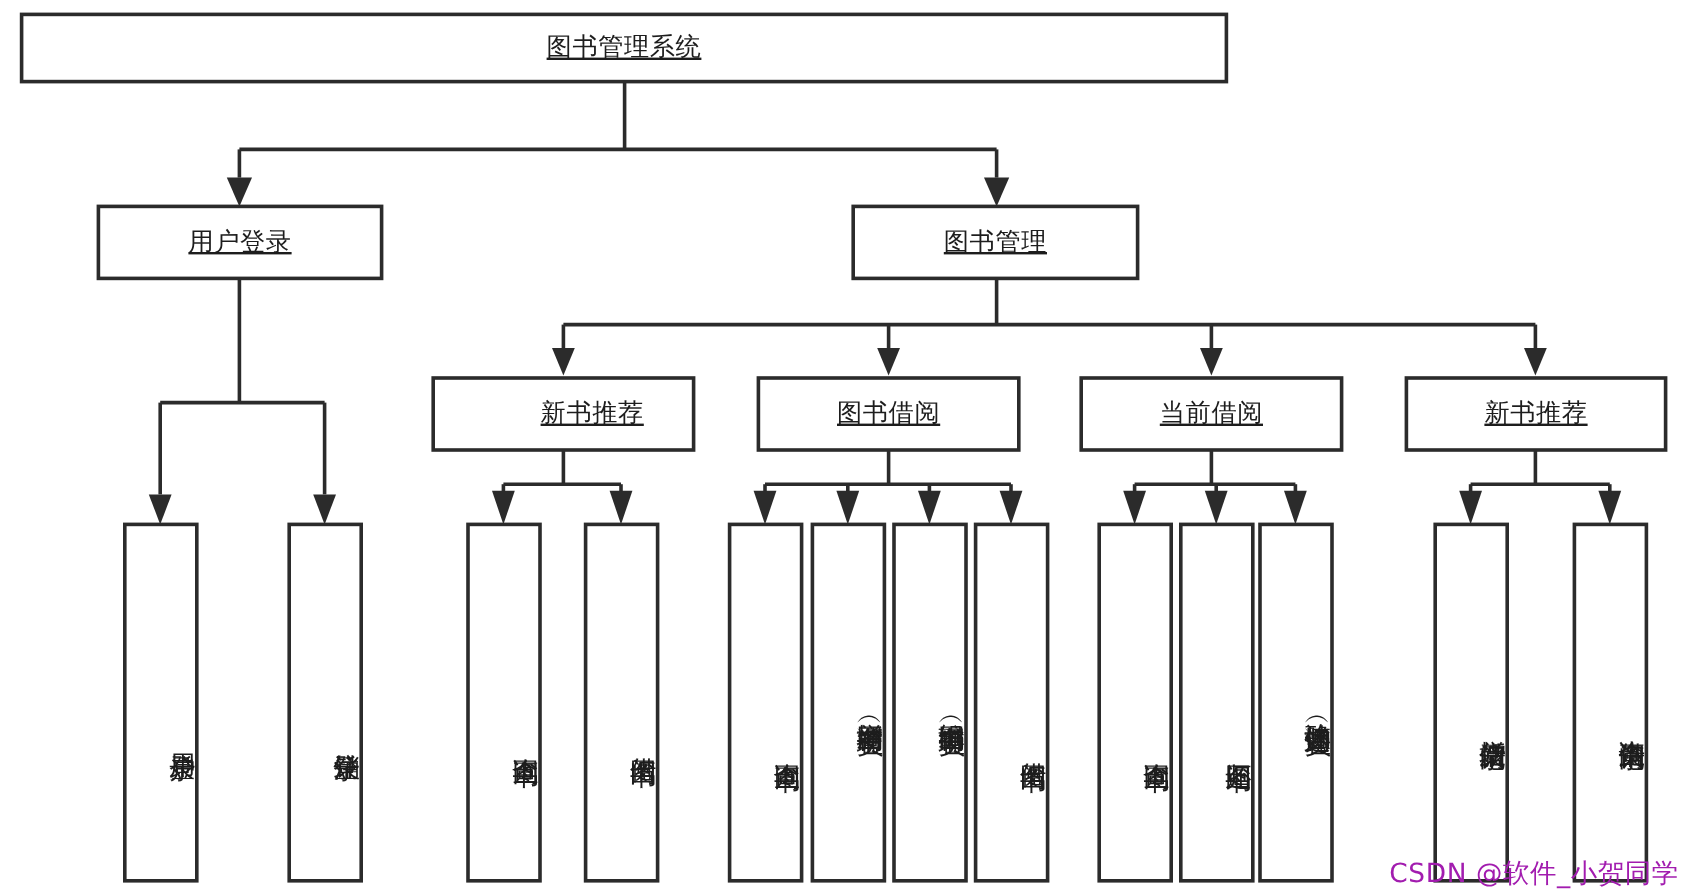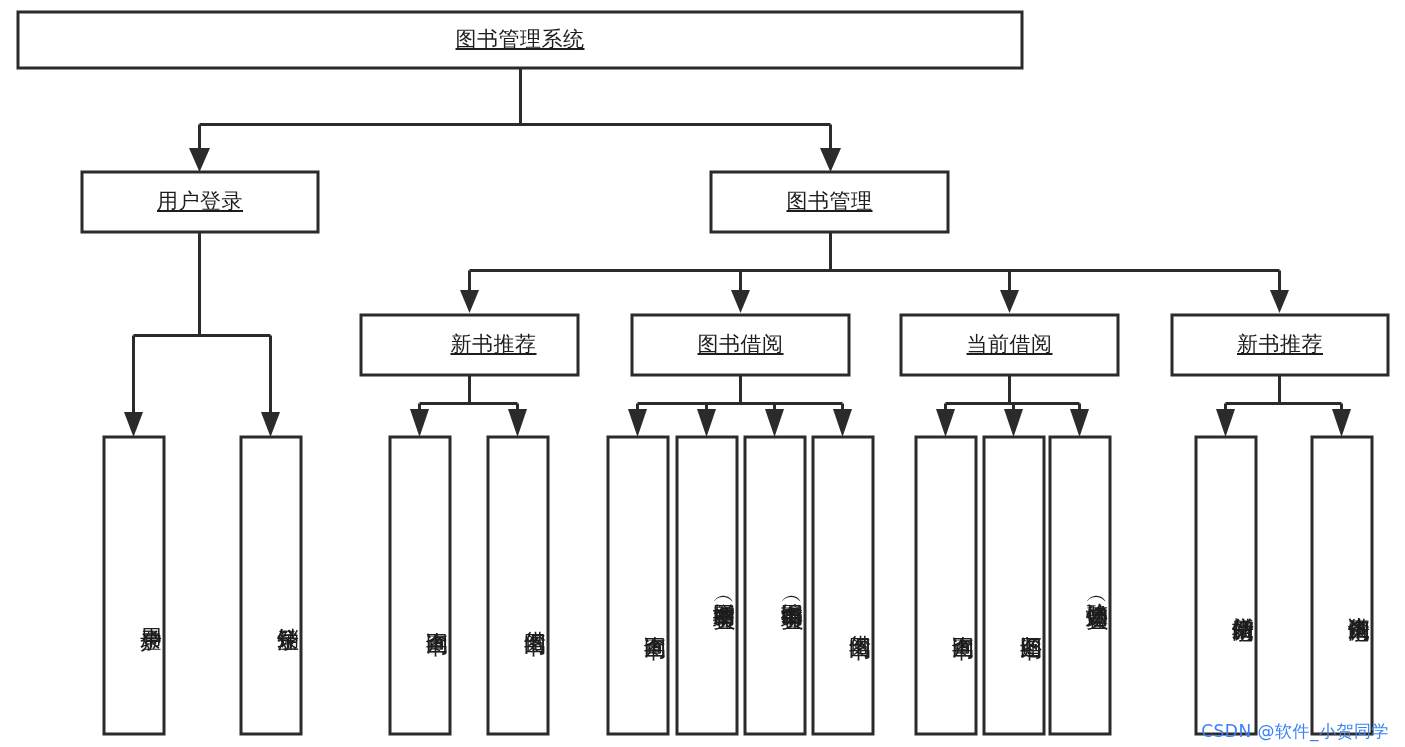--- a/index.html
+++ b/index.html
@@ -68,24 +68,24 @@
     letter-spacing: 1px;
     writing-mode: vertical-rl;
     text-orientation: upright;
     pointer-events: none;
   }
   .node-label-v > span {
     display: block;
   }
   .watermark {
     position: absolute;
-    right: 16px;
+    right: 6px;
     bottom: 4px;
-    font-size: 17px;
-    color: #3b82f6;
+    font-size: 22px;
+    color: #a21caf;
     letter-spacing: 0.5px;
     white-space: nowrap;
     pointer-events: none;
   }
 </style>
 </head>
 <body>
 
 <div id="diagram-root">
 

